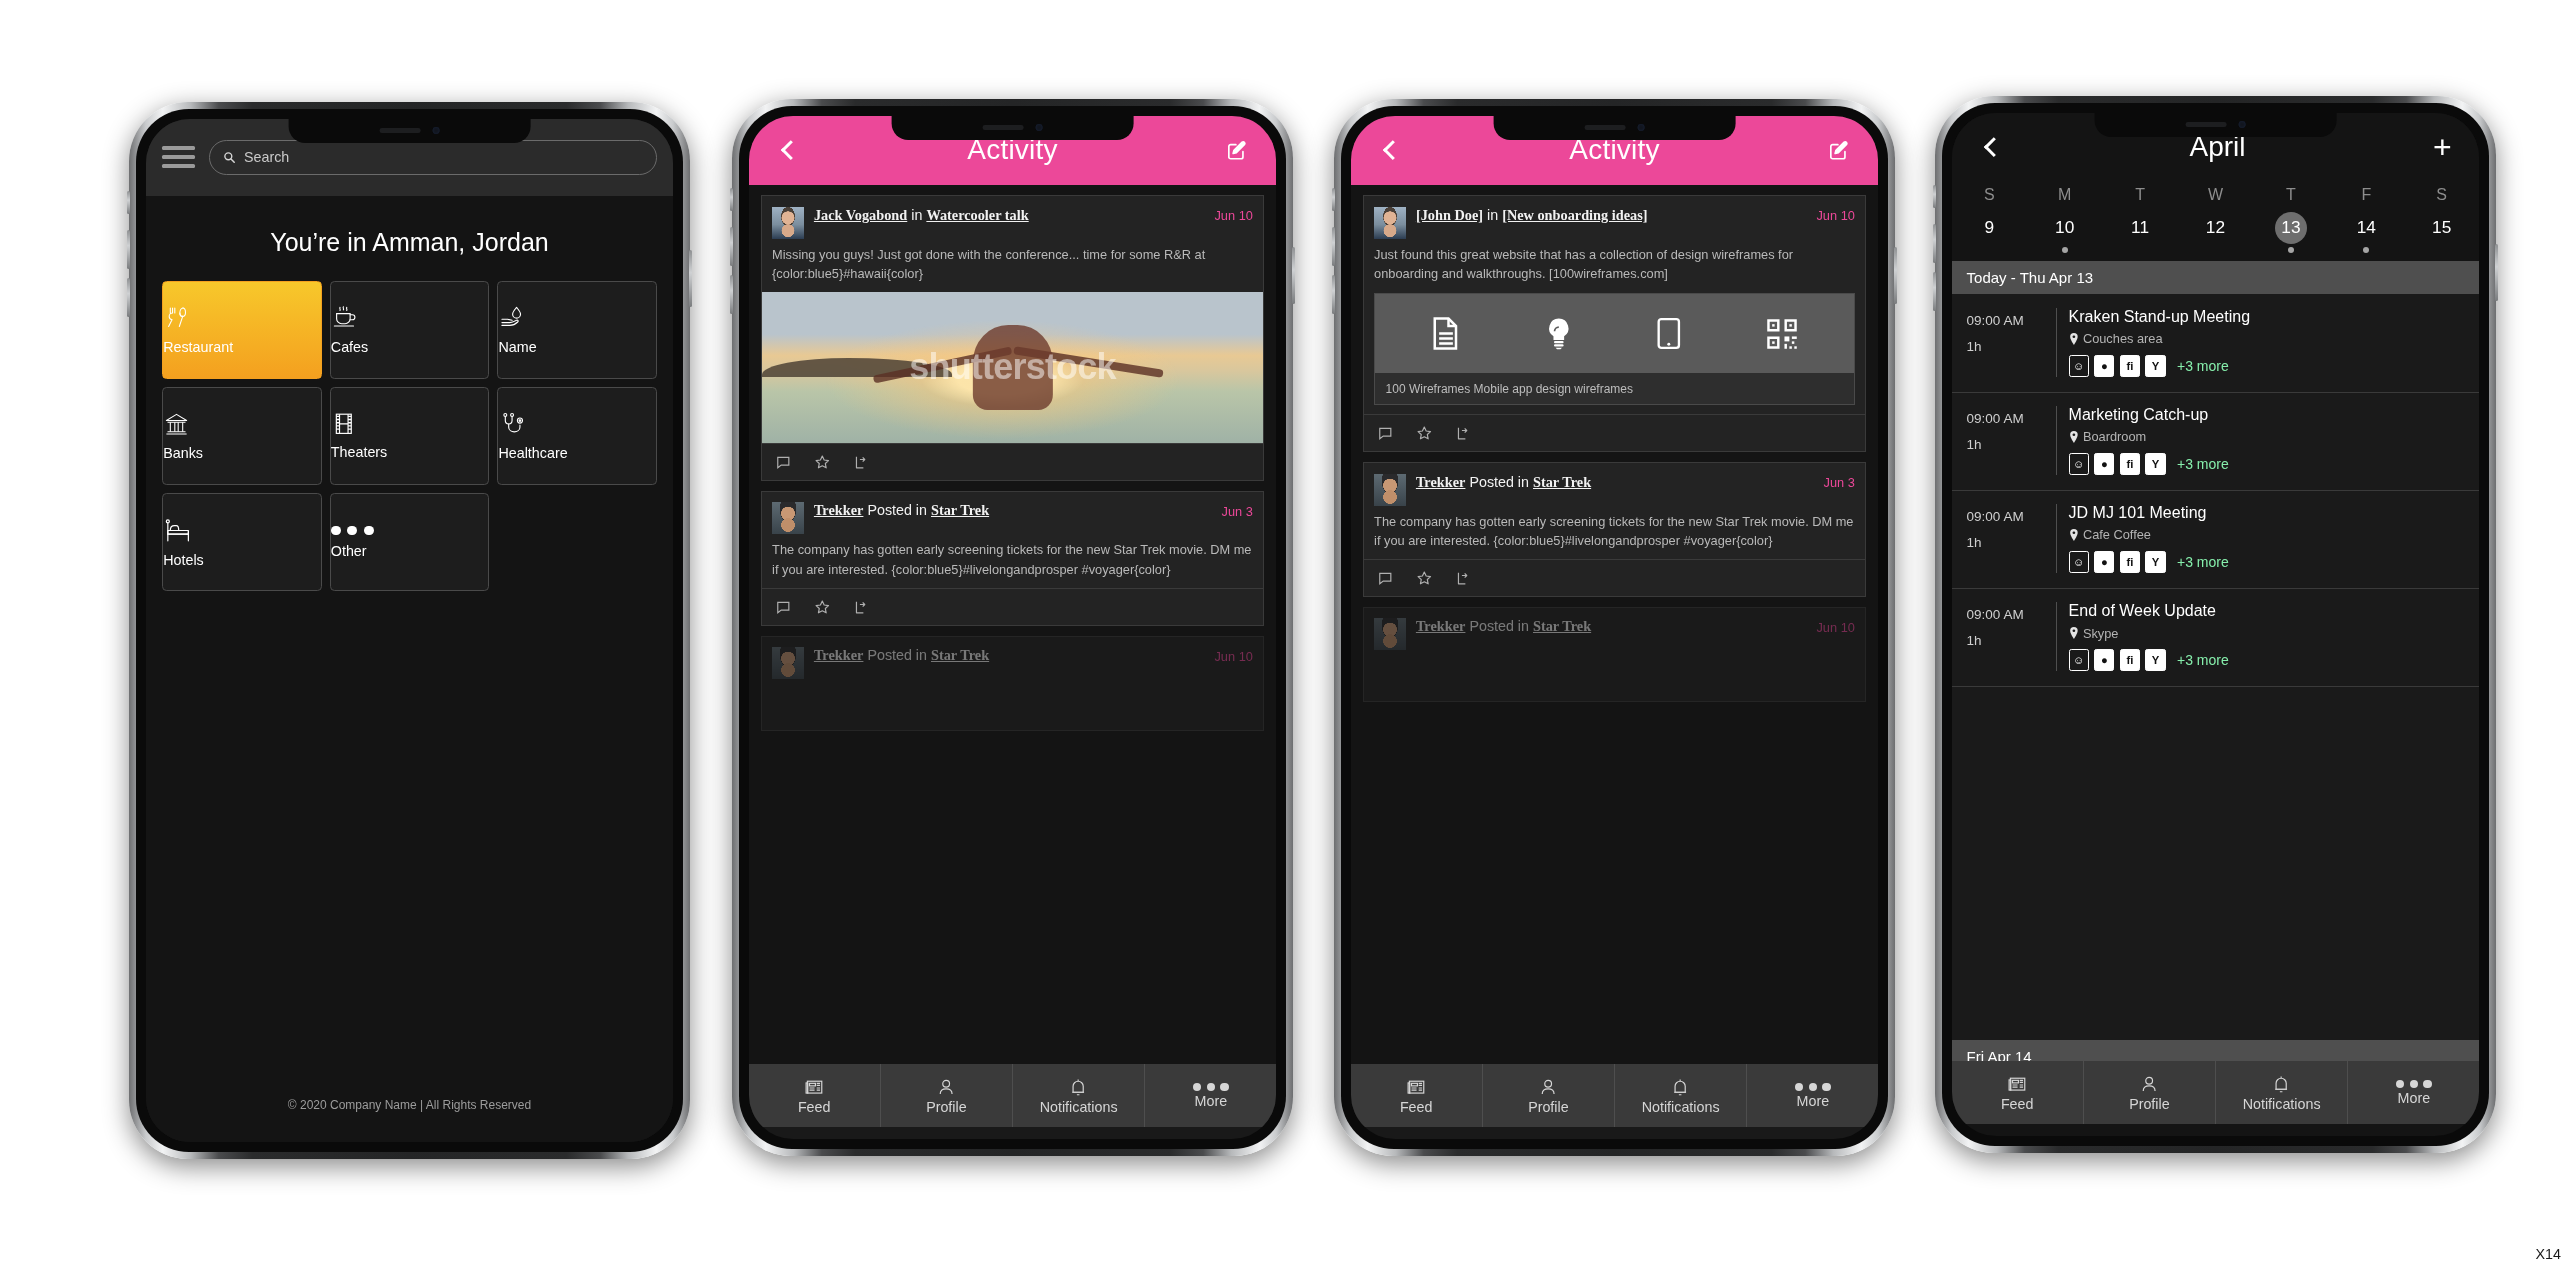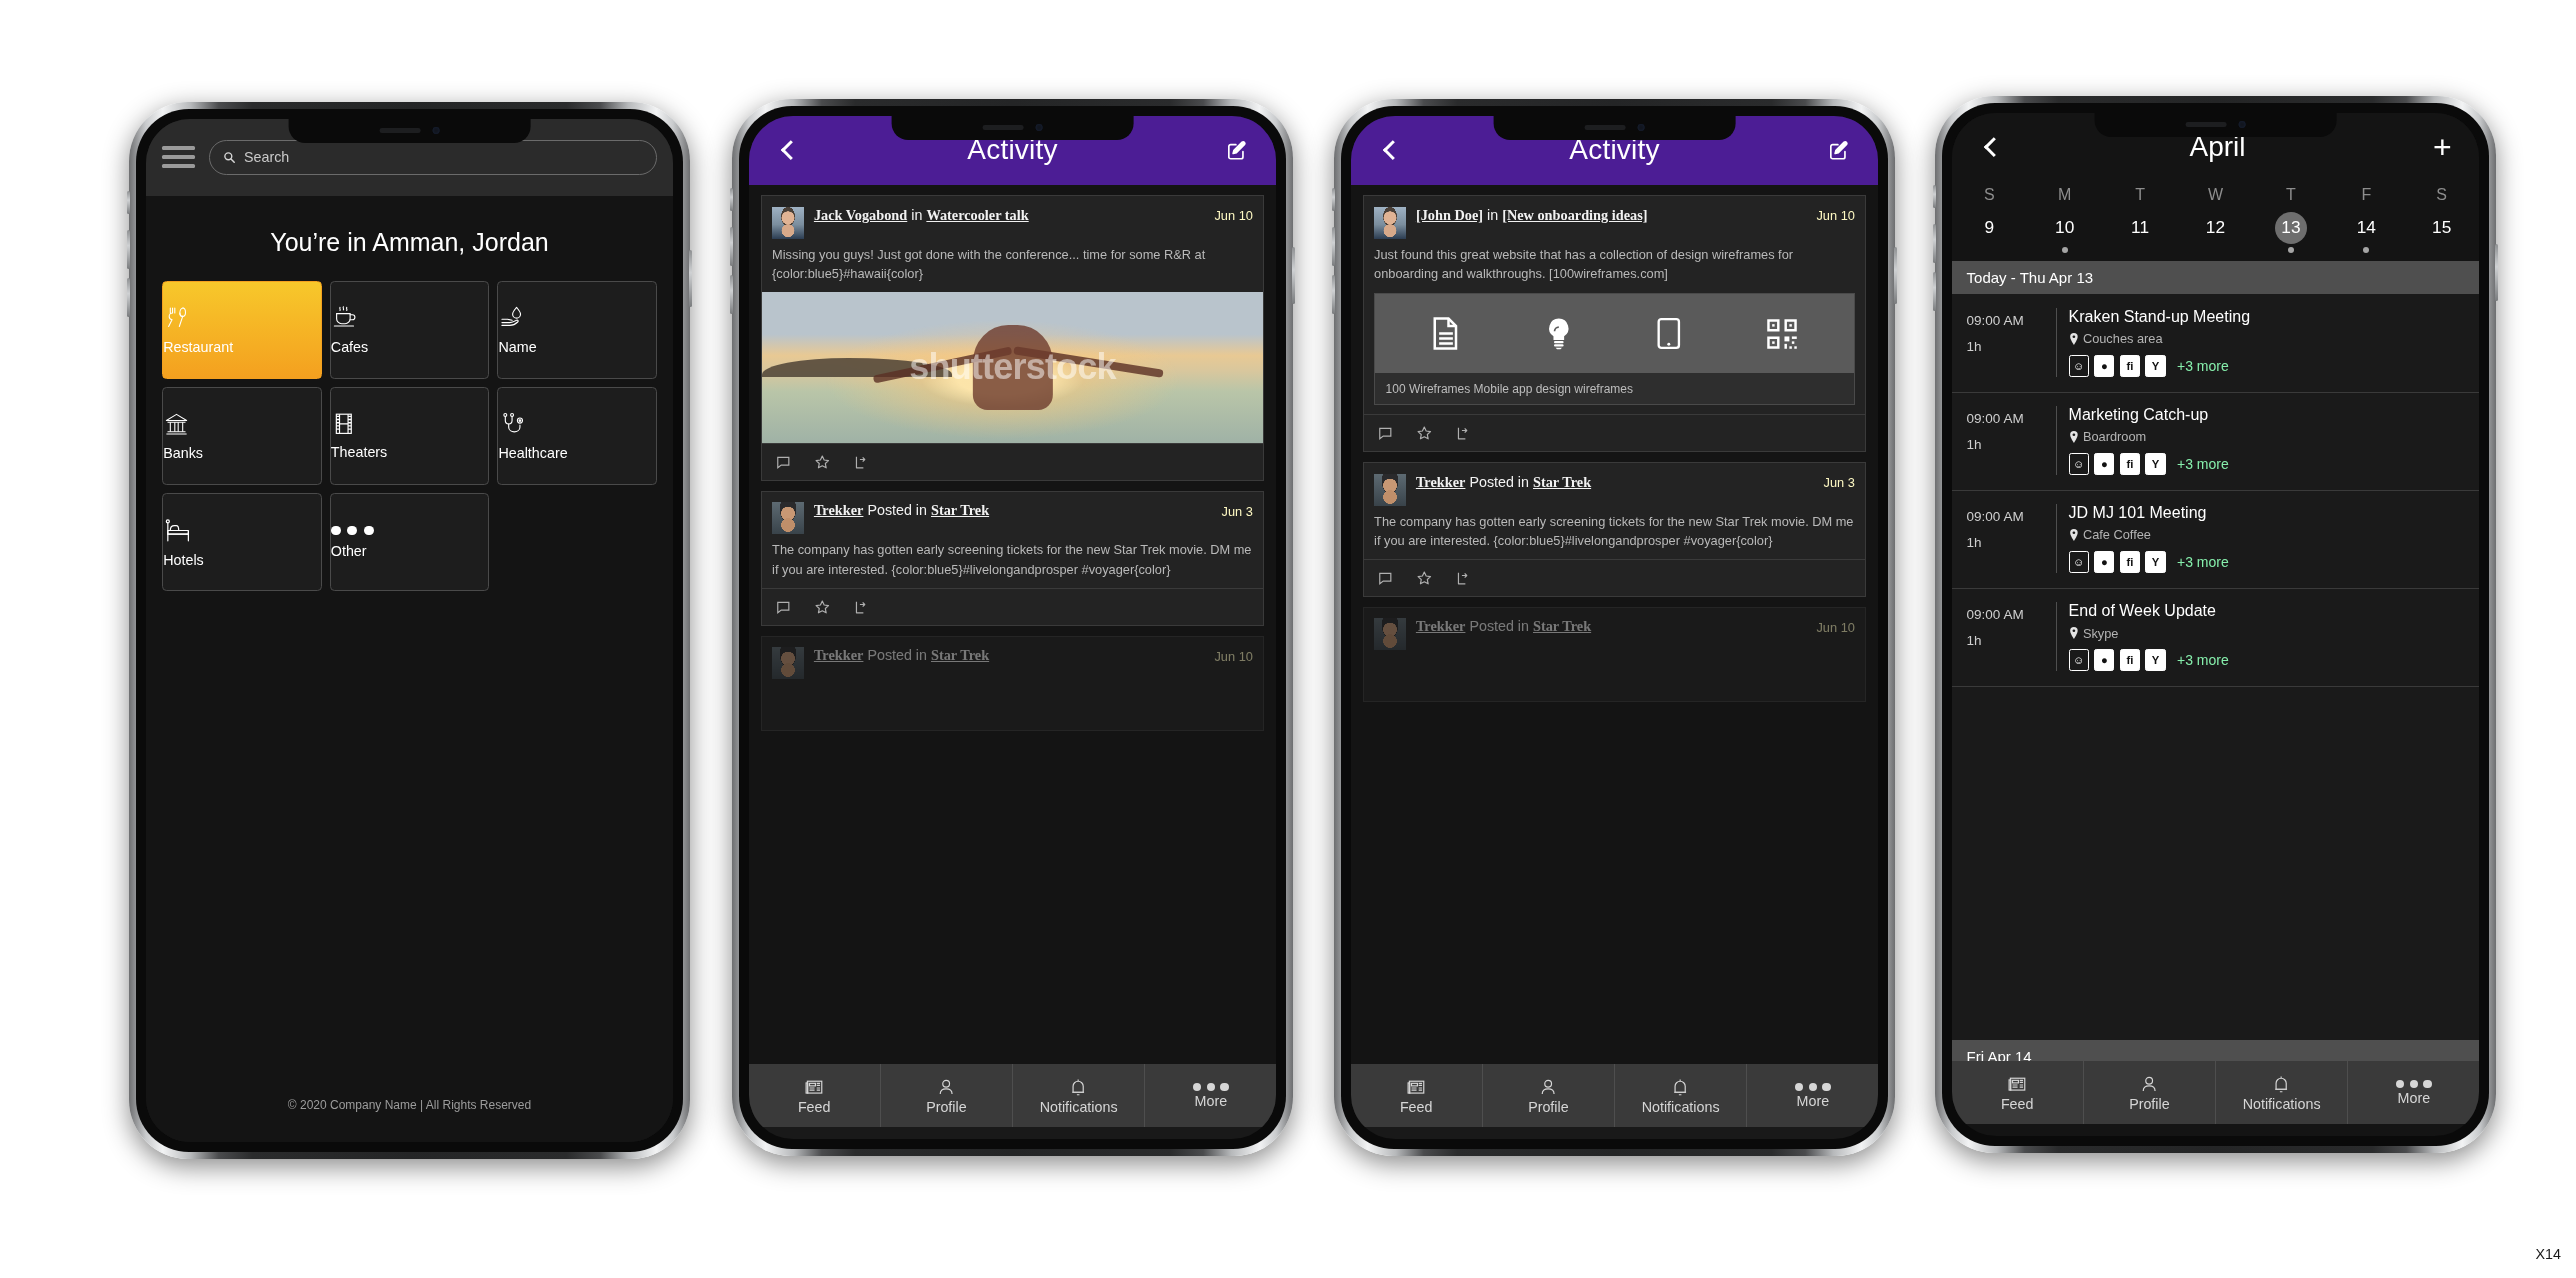--- a/index.html
+++ b/index.html
@@ -40,21 +40,21 @@
     border-bottom-left-radius: 16.6px; border-bottom-right-radius: 16.6px;
     z-index: 40;
     display: flex; align-items: center; justify-content: center; gap: 12px;
   }
   .notch .speaker { width: 41px; height: 4.5px; border-radius: 2.3px; background: #1d1e20; }
   .notch .cam { width: 6.8px; height: 6.8px; border-radius: 50%; background: #12161f; box-shadow: inset 0 0 2.3px #1b2740; }
   .side-btn { position: absolute; background: linear-gradient(180deg,#8e9092,#cfd1d3 40%,#7a7c7e); border-radius: 2.3px; }
 
   
   .appbar {
-    height: 69px; background: #4c1d95;
+    height: 69px; background: #ec4899;
     display: flex; align-items: center; padding: 0 19.6px;
     position: relative; z-index: 10;
   }
   .appbar-title {
     flex: 1; text-align: center; color: #fff;
     font-size: 28px; font-weight: 400; letter-spacing: 0.2px;
   }
   .chev-back {
     width: 13.5px; height: 13.5px; border-left: 3px solid #fff; border-bottom: 3px solid #fff;
     transform: rotate(45deg); margin-left: 6px;
@@ -107,21 +107,21 @@
       linear-gradient(180deg,#9fb2c4,#7b8e9e 55%,#2c3d52); }
   .av2 { background:
       radial-gradient(circle at 50% 72%, #c08f6a 0 24%, transparent 25%),
       radial-gradient(circle at 50% 36%, #c89874 0 26%, transparent 27%),
       radial-gradient(ellipse at 50% 22%, #2a2a2c 0 36%, transparent 37%),
       linear-gradient(180deg,#5d6a72,#39434a); }
   .meta { flex: 1; min-width: 0; }
   .meta-line { font-size: 14.3px; color: #f2f2f2; font-weight: 700; line-height: 1.25; }
   .meta-line u { text-decoration: underline; font-family: Liberation Serif, serif; }
   .meta-line .plain { font-weight: 400; }
-  .date { color: #fef9c3; font-size: 12.8px; font-weight: 400; flex: none; padding-top: 1.5px; }
+  .date { color: #ec4899; font-size: 12.8px; font-weight: 400; flex: none; padding-top: 1.5px; }
   .card-body { color: #b9b9b9; font-size: 12.8px; line-height: 1.5; padding: 0 10.5px 9px 10.5px; }
   .photo { width: 100%; height: 151px; position: relative; overflow: hidden;
     background:
       radial-gradient(ellipse at 48% 58%, rgba(255,230,170,.95) 0 12%, rgba(255,200,120,.45) 22%, transparent 48%),
       linear-gradient(180deg,#b9c4cc 0 28%, #e8c994 42%, #d9c79d 52%, #b9c5a8 66%, #9fb2a6 100%);
   }
   .photo .hill { position: absolute; left: 0; bottom: 44%; width: 38%; height: 12%;
     background: #4d4235; border-radius: 50% 60% 0 0 / 100% 100% 0 0; opacity: .85; }
   .photo .figure { position: absolute; left: 50%; top: 22%; transform: translateX(-50%);
     width: 16%; height: 56%; background: #6d3b2d; border-radius: 44% 44% 18% 18%; opacity: .8; }

